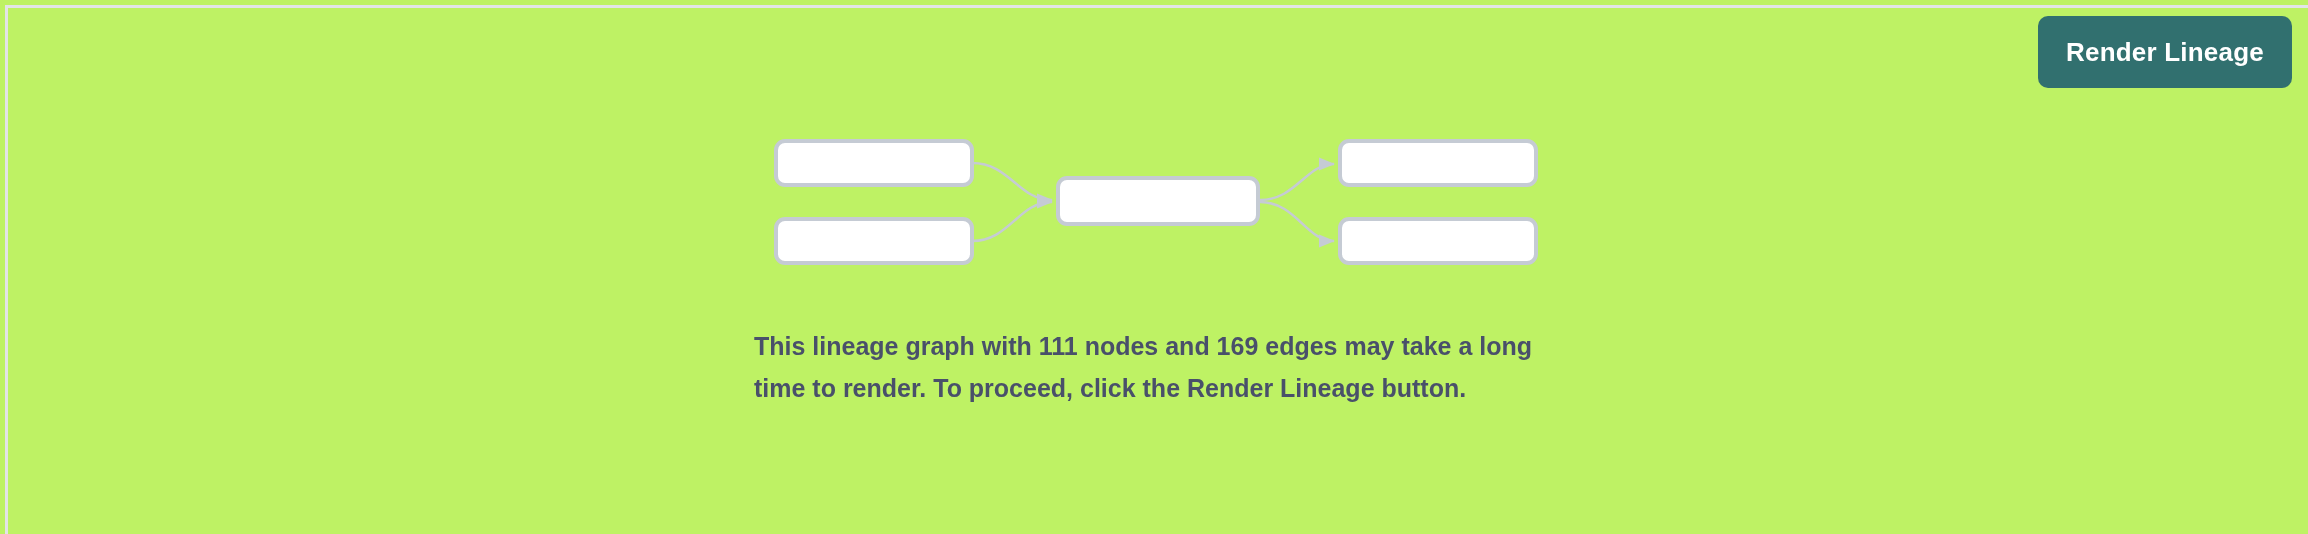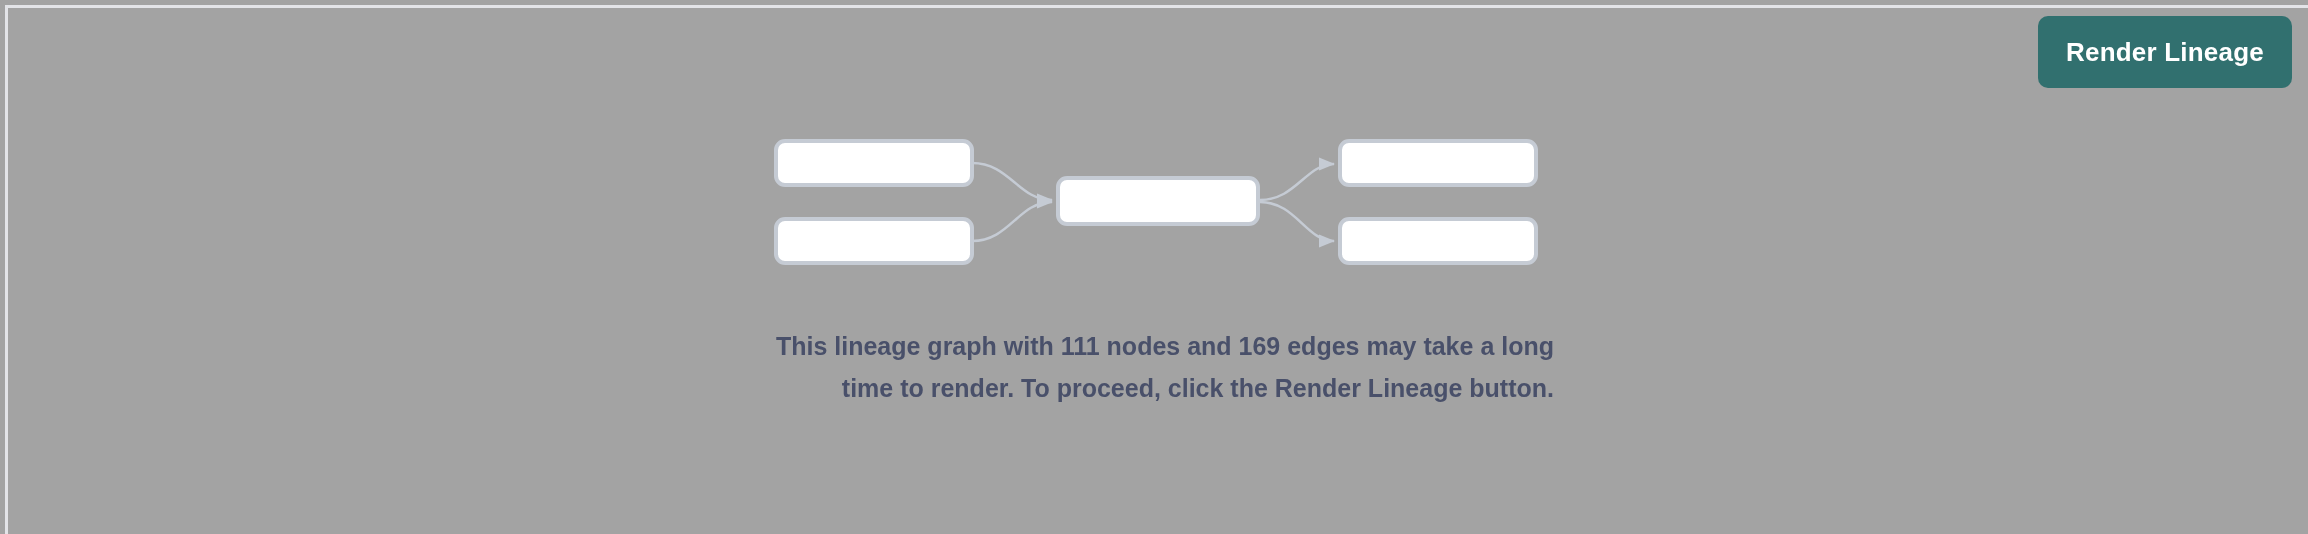--- a/index.html
+++ b/index.html
@@ -10,21 +10,21 @@
   }
   body {
     font-family: "Liberation Sans", sans-serif;
     -webkit-font-smoothing: antialiased;
   }
 
   #app-root {
     position: relative;
     width: 2308px;
     height: 534px;
-    background: #a3a3a3;
+    background: #bef264;
     overflow: hidden;
     box-sizing: border-box;
   }
 
   
   #top-border {
     position: absolute;
     left: 6px;
     top: 5px;
     width: 2302px;
@@ -89,21 +89,21 @@
   .graph-edge-arrow {
     fill: #c5cbd4;
   }
 
   
   #lineage-warning-message {
     position: absolute;
     left: 754px;
     top: 325px;
     width: 800px;
-    text-align: right;
+    text-align: left;
     font-family: "Liberation Sans", sans-serif;
     font-size: 25px;
     font-weight: bold;
     line-height: 42px;
     color: #49506a;
   }
 </style>
 </head>
 <body>
 

